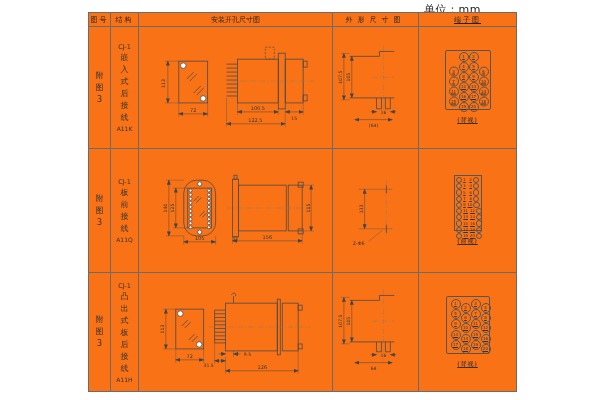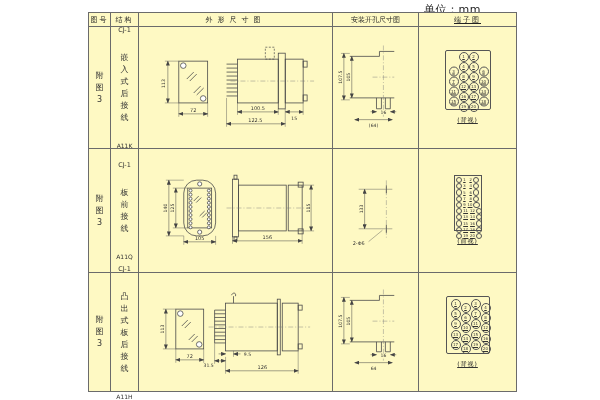--- a/index.html
+++ b/index.html
@@ -2,30 +2,30 @@
 <html><head>
 <meta charset="utf-8">
 <style>
   html,body{margin:0;padding:0;}
   body{width:600px;height:400px;background:#fff;position:relative;overflow:hidden;
        font-family:"DejaVu Sans",sans-serif;color:#333;}
   .unit{position:absolute;left:424px;top:2px;font-size:11px;letter-spacing:.5px;color:#222;}
   .tbl{position:absolute;left:88px;top:12px;display:grid;
        grid-template-columns:22px 28px 194px 86px 97px;
        grid-template-rows:14px 122px 124px 118px;
-       border:1px solid #6b6b6b;background:#fef9c3;}
+       border:1px solid #6b6b6b;background:#f97316;}
   .cell{border-right:1px solid #6b6b6b;border-bottom:1px solid #6b6b6b;
         display:flex;align-items:center;justify-content:center;position:relative;}
   .cell:nth-child(5n){border-right:none;text-decoration:underline;}
   .cell:nth-last-child(-n+5){border-bottom:none;}
   .hc{font-size:7px;color:#222;white-space:nowrap;overflow:hidden;}
   .ls2{letter-spacing:2px;}
   .ls6{letter-spacing:5px;}
   .ls1{letter-spacing:0px;}
-  .vcell{flex-direction:column;gap:19px;}
+  .vcell{flex-direction:column;gap:2px;}
   .vchars{display:flex;flex-direction:column;align-items:center;gap:2px;}
   .vchar{font-size:8px;line-height:1.25;}
   .model{font-size:6.5px;}
   .code{font-size:6px;}
   .dcell{padding:0;}
   svg{display:block;}
   .s{fill:none;stroke:#4a4a4a;stroke-width:0.8;}
   .sd{fill:none;stroke:#4a4a4a;stroke-width:0.7;stroke-dasharray:2,1.5;}
   .cl{fill:none;stroke:#7a7a7a;stroke-width:0.45;stroke-dasharray:5,2,1,2;}
   .dim{fill:none;stroke:#444;stroke-width:0.5;}
@@ -66,22 +66,22 @@
     </marker>
   </defs>
 </svg>
 
 <div class="unit">单位：mm</div>
 
 <div class="tbl">
 
   <div class="cell hc ls2">图号</div>
   <div class="cell hc ls2">结构</div>
+  <div class="cell hc ls1">安装开孔尺寸图</div>
   <div class="cell hc ls6">外形尺寸图</div>
-  <div class="cell hc ls1">安装开孔尺寸图</div>
   <div class="cell hc ls2">端子图</div>
 
   <div class="cell vcell">
     <div class="vchars">
         <div class="vchar">附</div>
         <div class="vchar">图</div>
         <div class="vchar">3</div>
       </div>
   </div>
   <div class="cell vcell">

